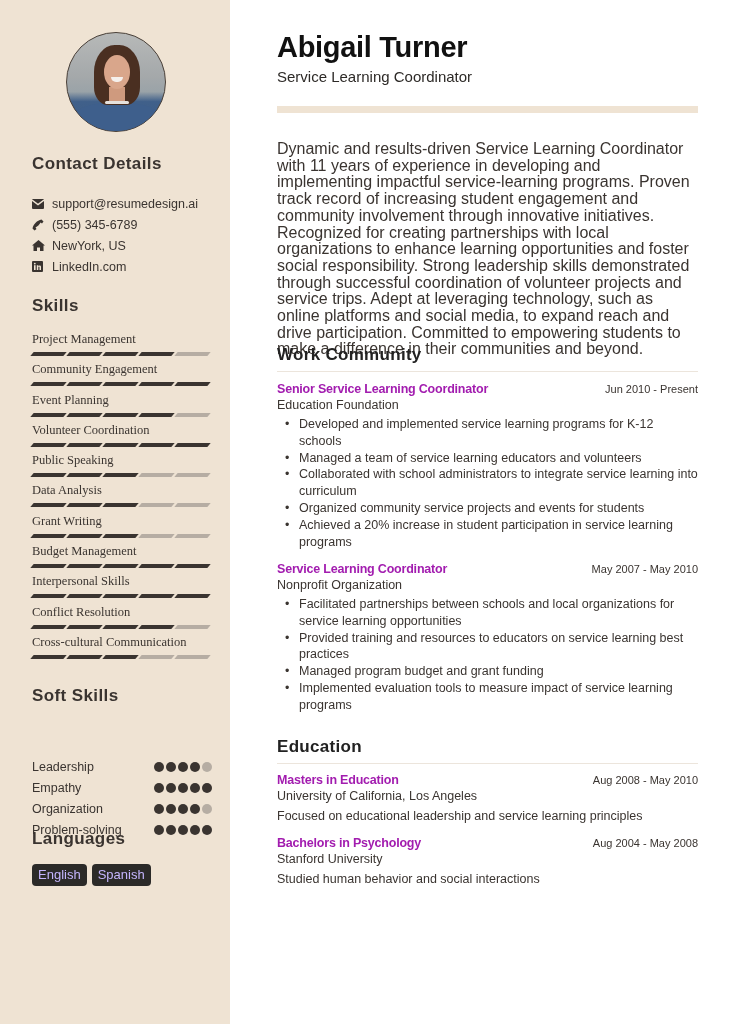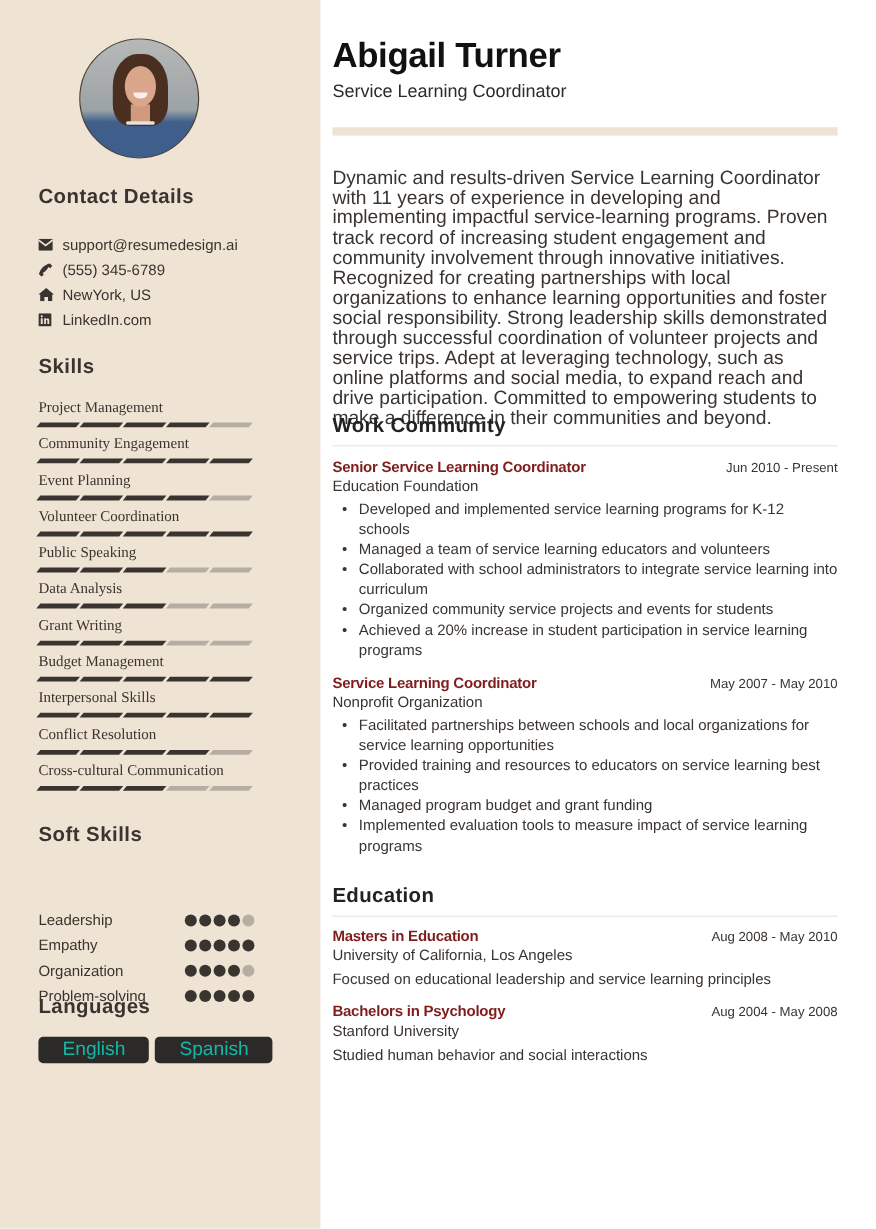--- a/index.html
+++ b/index.html
@@ -1,20 +1,20 @@
 <!DOCTYPE html>
 <html><head>
 <meta charset="utf-8">
 <style>
   * { box-sizing: border-box; margin: 0; padding: 0; }
   html, body { width: 730px; height: 1024px; background: #ffffff; overflow: hidden; }
   body { font-family: "Liberation Sans", "DejaVu Sans", sans-serif; color: #2d2a27; position: relative; }
 
   .sidebar {
-    position: absolute; left: 0; top: 0; width: 267px; height: 1024px;
+    position: absolute; left: 0; top: 0; width: 230px; height: 1024px;
     background: #efe3d3;
   }
   .photo {
     position: absolute; left: 66px; top: 32px; width: 100px; height: 100px;
     border-radius: 50%; border: 1.5px solid #4a4038; overflow: hidden;
     background: radial-gradient(circle at 50% 38%, #d6a58a 0 15%, transparent 16%),
                 radial-gradient(ellipse at 50% 45%, #5a3a28 0 30%, transparent 31%),
                 linear-gradient(180deg, #b7b9b8 0%, #a4a8aa 45%, #9aa3a8 60%, #40608a 70%, #3d5d88 100%);
   }
   .photo .face {
@@ -56,35 +56,35 @@
   .seg.off { background: #b6ada3; }
 
   .soft { position: absolute; left: 32px; top: 720px; width: 180px; margin-top: 36px; }
   .soft-row { display: flex; justify-content: space-between; align-items: center; height: 21px; }
   .soft-row .label { font-size: 12.5px; color: #3a3430; }
   .dots { display: flex; gap: 2px; margin-right: 0; }
   .dot { width: 10px; height: 10px; border-radius: 50%; background: #3a3430; }
   .dot.off { background: #b6ada3; }
 
   .langs { position: absolute; left: 32px; top: 864px; display: flex; gap: 5px; }
-  .lang { background: #2b2a28; color: #14b8a6; font-size: 16px; padding: 3px 20px 4px; border-radius: 4px; line-height: 15px; }
+  .lang { background: #2b2a28; color: #c4b5fd; font-size: 13px; padding: 3px 6px 4px; border-radius: 4px; line-height: 15px; }
 
   
   .main { position: absolute; left: 277px; top: 0; width: 421px; }
   .name { position: absolute; top: 31px; left: 0; font-size: 29px; font-weight: 700; color: #111; letter-spacing: -0.3px; }
   .title { position: absolute; top: 68px; left: 0; font-size: 15px; color: #2d2a27; }
   .accent-bar { position: absolute; top: 106px; left: 0; width: 421px; height: 7px; background: #efe3d3; }
   .summary { position: absolute; top: 141px; left: 0; width: 421px; font-size: 16px; line-height: 16.7px; color: #3a3430; }
 
   .sec-title { position: absolute; left: 0; font-size: 17px; font-weight: 700; color: #222; letter-spacing: 0.3px; }
   .sec-rule { position: absolute; left: 0; width: 421px; height: 1px; background: #ece5dc; }
 
   .entry { position: absolute; left: 0; width: 421px; }
   .entry-head { display: flex; justify-content: space-between; align-items: baseline; }
-  .entry-role { font-size: 12.5px; font-weight: 700; color: #7f1d1d; letter-spacing: -0.2px; }
+  .entry-role { font-size: 12.5px; font-weight: 700; color: #a21caf; letter-spacing: -0.2px; }
   .entry-date { font-size: 11px; color: #3a3430; }
   .entry-org { font-size: 12.5px; color: #3a3430; margin-top: 2px; }
   .bullets { list-style: none; margin-top: 4px; }
   .bullets li { position: relative; padding-left: 22px; font-size: 12.5px; line-height: 16.8px; color: #3a3430; }
   .bullets li::before { content: "\2022"; position: absolute; left: 8px; top: 0; color: #3a3430; }
   .edu-desc { font-size: 12.5px; color: #3a3430; margin-top: 6px; }
 </style>
 </head>
 <body>
 

